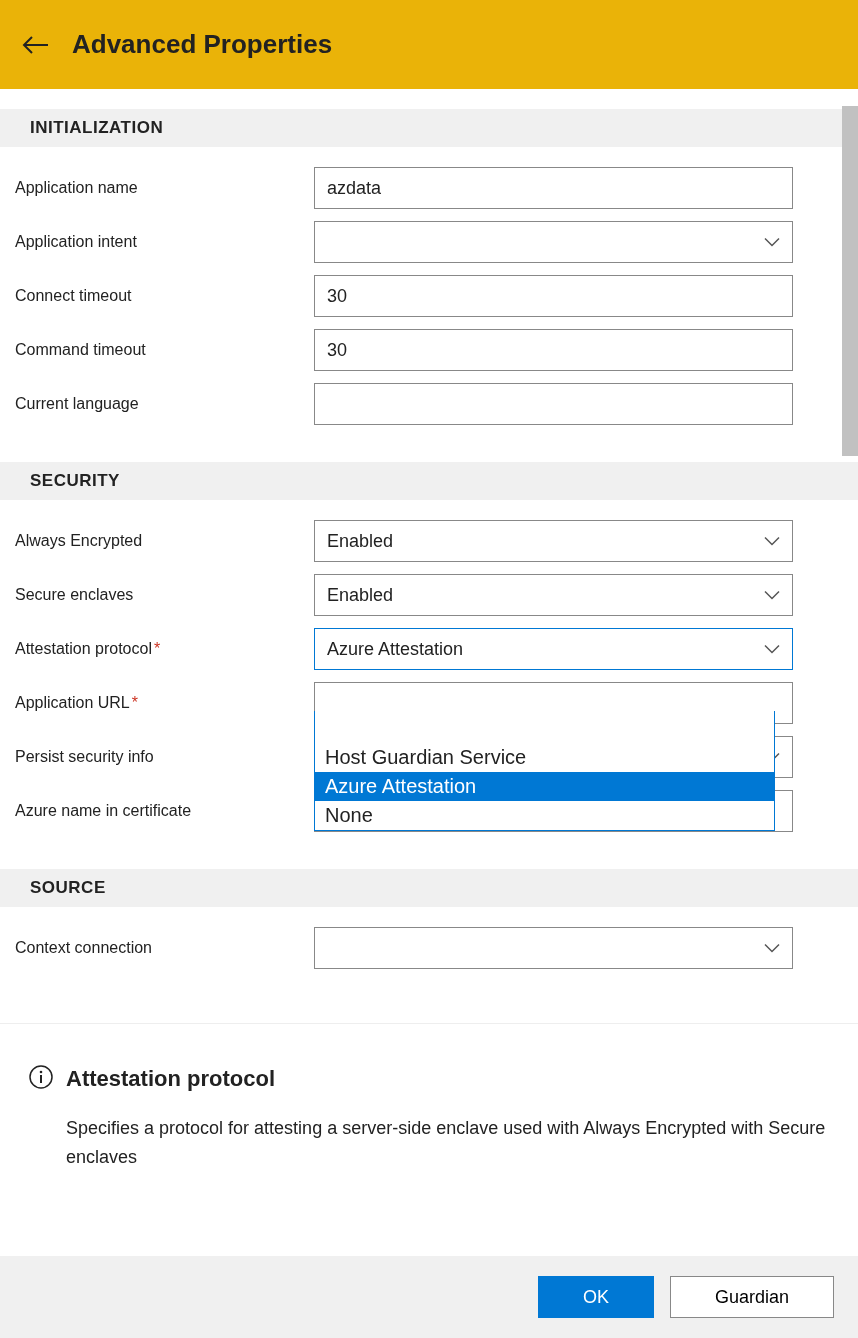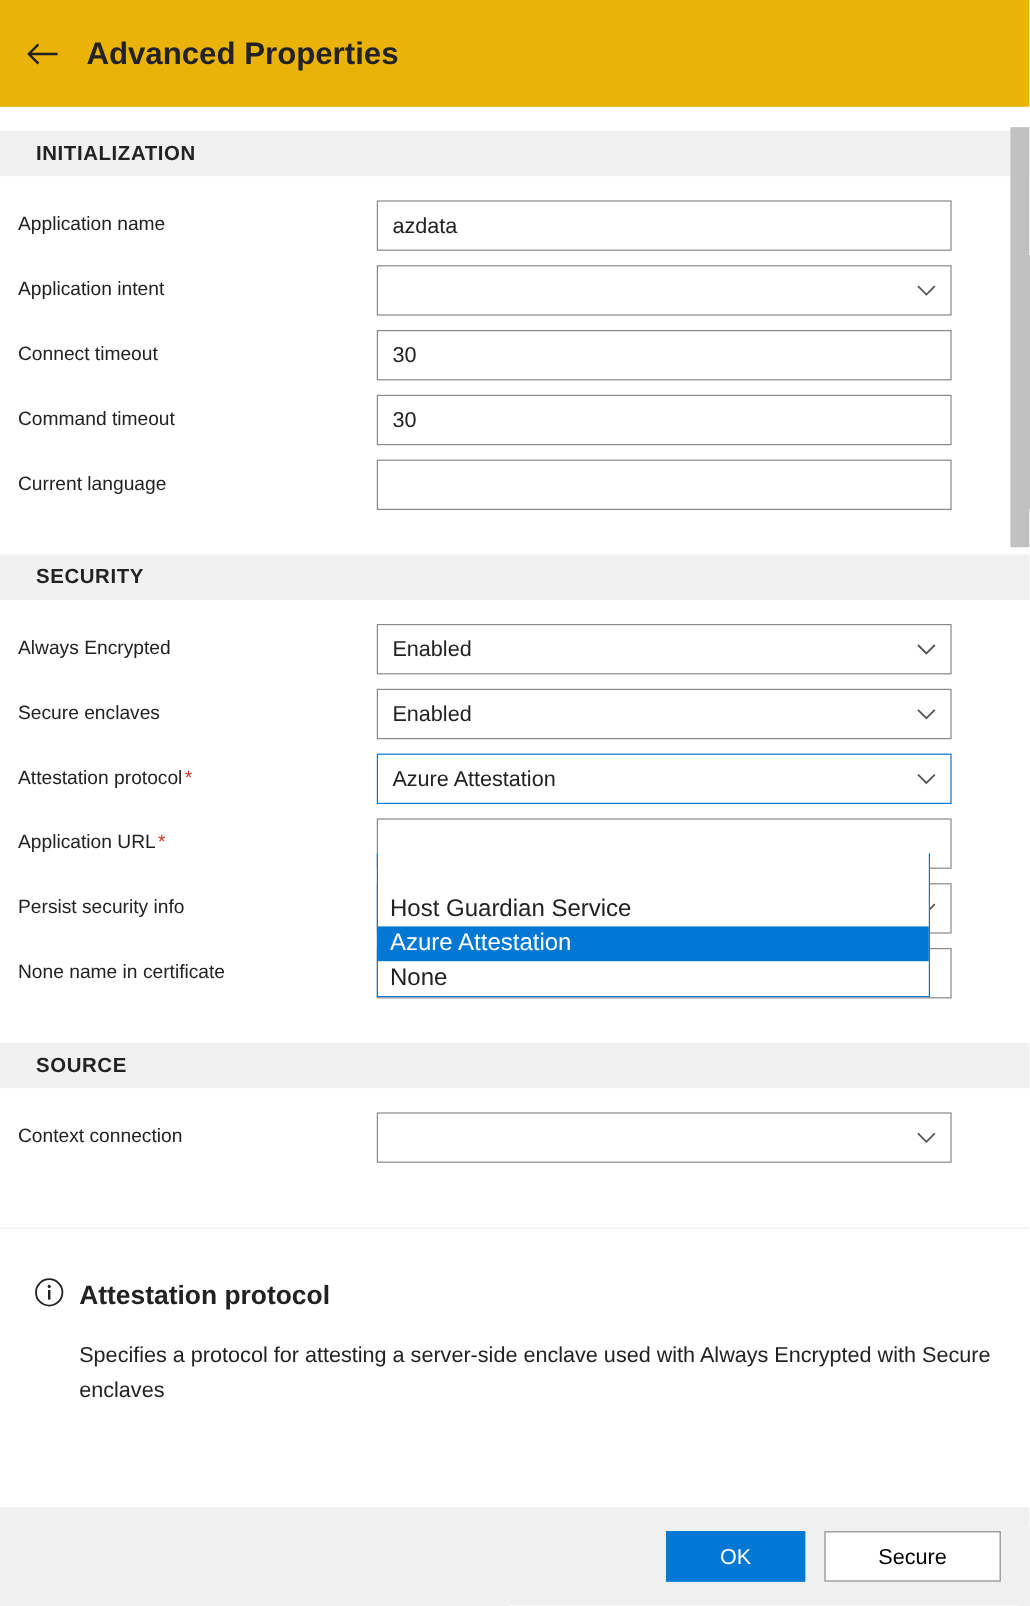--- a/index.html
+++ b/index.html
@@ -122,21 +122,21 @@
       <div class="field">
         <div class="select">
           <span></span>
           <span class="chevron"><svg width="16" height="10" viewBox="0 0 16 10">
                 <path d="M1 1 L8 8 L15 1" stroke="#555" stroke-width="1.5" fill="none"></path>
               </svg></span>
         </div>
       </div>
     </div>
     <div class="row">
-      <div class="label">None name in certificate</div>
+      <div class="label">Azure name in certificate</div>
       <div class="field"><input type="text" value="" style=""></div>
     </div>
   </div>
 
   <div class="section-header">SOURCE</div>
   <div class="section-body" style="padding-bottom:0;">
     <div class="row">
       <div class="label">Context connection</div>
       <div class="field">
         <div class="select">
@@ -166,14 +166,14 @@
           <circle cx="13" cy="8" r="1.3" fill="#222"></circle>
           <rect x="12" y="11" width="2" height="8" fill="#222"></rect>
         </svg></span>
     <div class="info-title">Attestation protocol</div>
   </div>
   <div class="info-text">Specifies a protocol for attesting a server-side enclave used with Always Encrypted with Secure enclaves</div>
 </div>
 
 <div class="footer">
   <button class="btn btn-primary">OK</button>
-  <button class="btn">Secure</button>
+  <button class="btn">Guardian</button>
 </div>
 
 </body></html>

